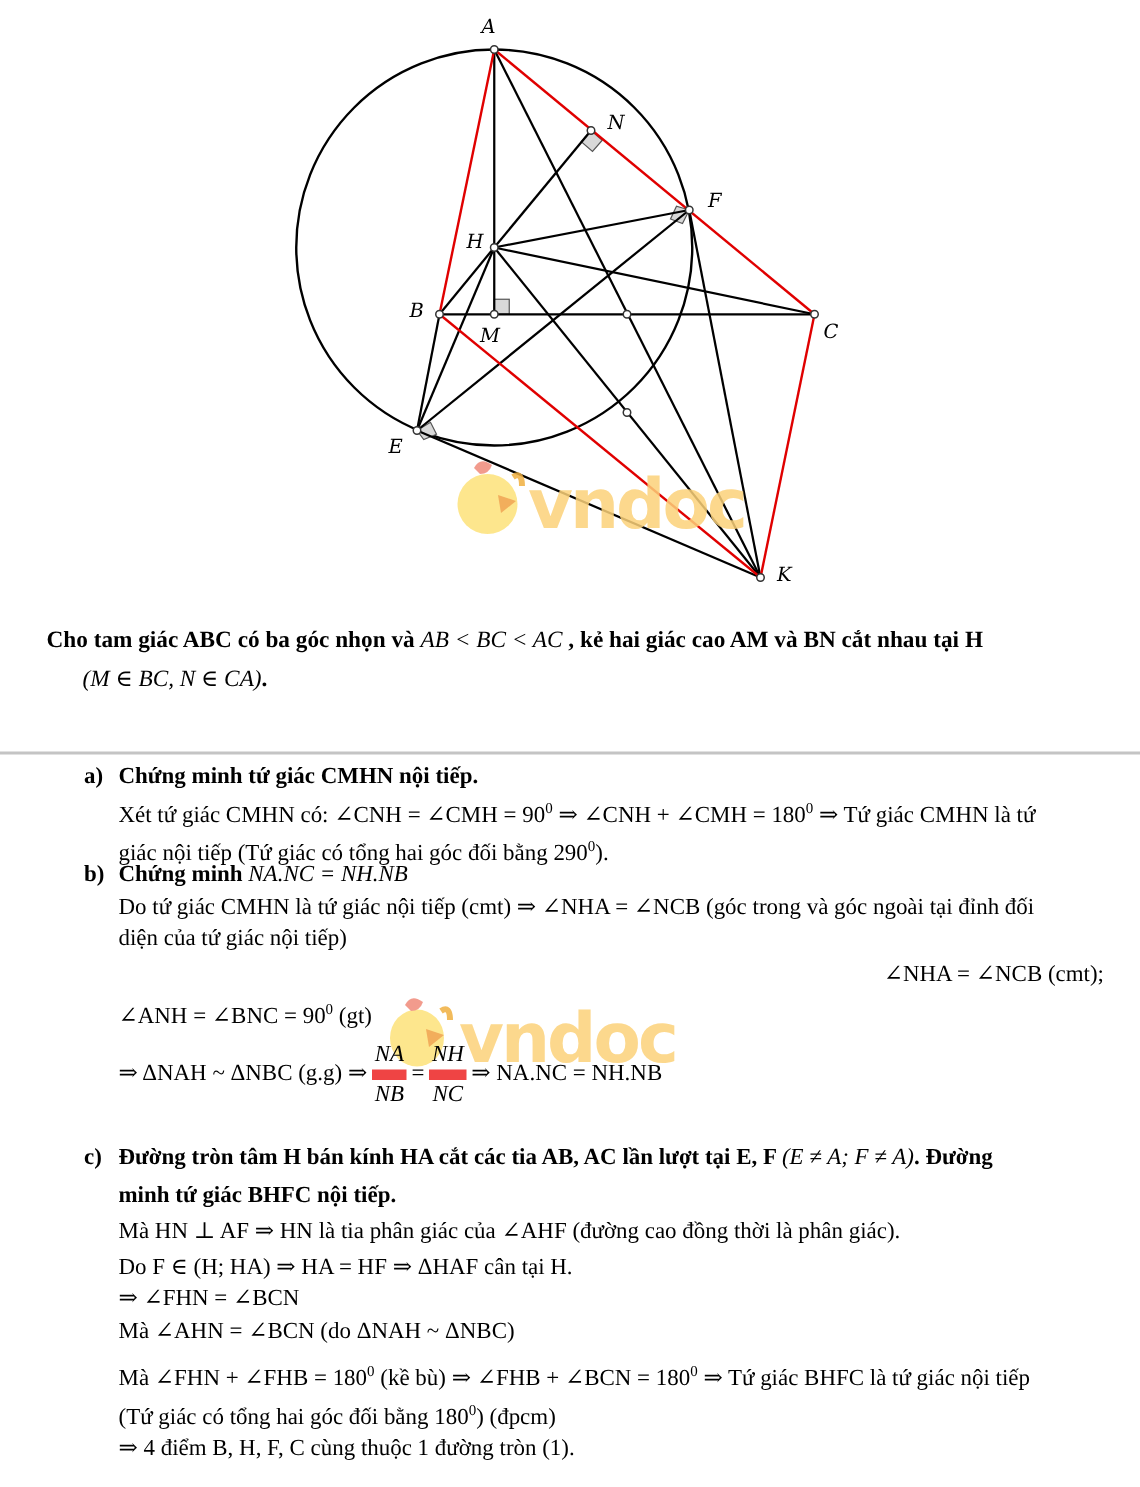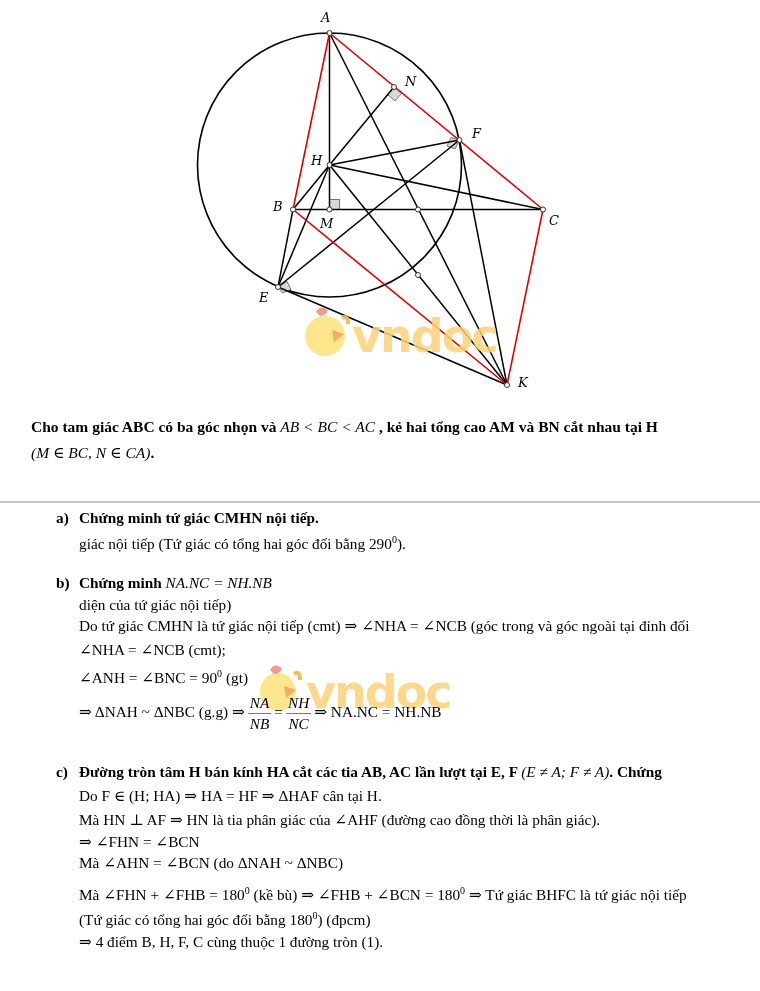--- a/index.html
+++ b/index.html
@@ -11,21 +11,21 @@
              line-height: 22px; font-weight: bold; }
   .problem i, .sec i, .math { font-weight: normal; }
   .divider { position: absolute; left: 0; top: 501px; width: 760px; height: 2px; background: #c4c4c4; }
   .sec { position: absolute; left: 56px; width: 680px; font-size: 15.3px; line-height: 21.5px; }
   .sec .hd { font-weight: bold; position: relative; padding-left: 23px; }
   .sec .hd .mk { position: absolute; left: 0; top: 0; }
   .sec .ln { padding-left: 23px; }
   .sup { font-size: 10px; vertical-align: 6px; }
   .frac { display: inline-block; vertical-align: middle; text-align: center; font-style: italic; margin: 0 3px; }
   .frac span { display: block; line-height: 20px; padding: 0 2px; }
-  .frac .num { border-bottom: 1px solid #ef4444; }
+  .frac .num { border-bottom: 7px solid #ef4444; }
   .lbl { font-family: "DejaVu Serif", serif; font-style: italic; font-size: 13px; }
 </style>
 </head>
 <body>
 
 <svg id="figure" viewBox="0 0 760 400" xmlns="http://www.w3.org/2000/svg">
 
   <circle cx="329.5" cy="165" r="132" fill="none" stroke="#000" stroke-width="1.6"></circle>
 
   <g fill="#d8d8d8" stroke="#555" stroke-width="0.8">
@@ -97,42 +97,44 @@
   <g opacity="0.85">
     <ellipse cx="28" cy="32" rx="18" ry="19" fill="#fde27a"></ellipse>
     <path d="M20 10 q4 -8 12 -2 q-2 6 -8 6z" fill="#f08a7a"></path>
     <path d="M34 26 l12 4 l-10 8z" fill="#f0a040"></path>
     <path d="M44 14 q6 -4 6 6" stroke="#f0b040" stroke-width="4" fill="none"></path>
     <text x="56" y="48" font-family="DejaVu Sans, sans-serif" font-weight="bold" font-size="46" fill="#fcd27a" letter-spacing="-2">vndoc</text>
   </g>
 </svg>
 
 <div class="problem">
-  <div><span>Cho tam giác ABC có ba góc nhọn và </span><i>AB &lt; BC &lt; AC</i><span> , kẻ hai tổng cao AM và BN cắt nhau tại H</span></div>
-  <div style="margin-top:4px;"><i>(M ∈ BC, N ∈ CA)</i><span>.</span></div>
+  <div><span>Cho tam giác ABC có ba góc nhọn và </span><i>AB &lt; BC &lt; AC</i><span> , kẻ hai giác cao AM và BN cắt nhau tại H</span></div>
+  <div style="margin-top:4px;margin-left:24px;"><i>(M ∈ BC, N ∈ CA)</i><span>.</span></div>
 </div>
 
 <div class="divider"></div>
 
 <div class="sec" style="top:507px;">
   <div class="hd"><span class="mk">a)</span><span>Chứng minh tứ giác CMHN nội tiếp.</span></div>
+  <div class="ln"><span>Xét tứ giác CMHN có: </span><span class="math">∠CNH = ∠CMH = 90</span><span class="sup">0</span><span class="math"> ⇒ ∠CNH + ∠CMH = 180</span><span class="sup">0</span><span> ⇒ Tứ giác CMHN là tứ</span></div>
   <div class="ln"><span>giác nội tiếp (Tứ giác có tổng hai góc đối bằng 290</span><span class="sup">0</span><span>).</span></div>
 </div>
 
 <div class="sec" style="top:572px;">
   <div class="hd"><span class="mk">b)</span><span>Chứng minh </span><i style="font-weight:normal">NA.NC = NH.NB</i></div>
+  <div class="ln"><span>Do tứ giác CMHN là tứ giác nội tiếp (cmt) </span><span class="math">⇒ ∠NHA = ∠NCB</span><span> (góc trong và góc ngoài tại đỉnh đối</span></div>
   <div class="ln">diện của tứ giác nội tiếp)</div>
-  <div class="ln"><span>Do tứ giác CMHN là tứ giác nội tiếp (cmt) </span><span class="math">⇒ ∠NHA = ∠NCB</span><span> (góc trong và góc ngoài tại đỉnh đối</span></div>
-  <div class="ln math" style="margin-top:2px;">∠NHA = ∠NCB (cmt);</div>
+  <div class="ln math" style="margin-top:2px;text-align:right;">∠NHA = ∠NCB (cmt);</div>
   <div class="ln" style="margin-top:3px;"><span class="math">∠ANH = ∠BNC = 90</span><span class="sup">0</span><span class="math"> (gt)</span></div>
   <div class="ln" style="margin-top:4px;"><span class="math">⇒ ΔNAH ~ ΔNBC (g.g) ⇒</span><span class="frac"><span class="num">NA</span><span>NB</span></span>=<span class="frac"><span class="num">NH</span><span>NC</span></span><span class="math">⇒ NA.NC = NH.NB</span></div>
 </div>
 
 <div class="sec" style="top:761px;">
-  <div class="hd"><span class="mk">c)</span><span>Đường tròn tâm H bán kính HA cắt các tia AB, AC lần lượt tại E, F </span><i style="font-weight:normal">(E ≠ A; F ≠ A)</i><span>. Chứng</span></div>
+  <div class="hd"><span class="mk">c)</span><span>Đường tròn tâm H bán kính HA cắt các tia AB, AC lần lượt tại E, F </span><i style="font-weight:normal">(E ≠ A; F ≠ A)</i><span>. Đường</span></div>
+  <div class="hd" style="margin-top:3px;">minh tứ giác BHFC nội tiếp.</div>
+  <div class="ln" style="margin-top:3px;"><span>Mà </span><span class="math">HN ⊥ AF ⇒</span><span> HN là tia phân giác của </span><span class="math">∠AHF</span><span> (đường cao đồng thời là phân giác).</span></div>
   <div class="ln" style="margin-top:2px;"><span>Do </span><span class="math">F ∈ (H; HA) ⇒ HA = HF ⇒ ΔHAF</span><span> cân tại H.</span></div>
-  <div class="ln" style="margin-top:3px;"><span>Mà </span><span class="math">HN ⊥ AF ⇒</span><span> HN là tia phân giác của </span><span class="math">∠AHF</span><span> (đường cao đồng thời là phân giác).</span></div>
   <div class="ln math">⇒ ∠FHN = ∠BCN</div>
   <div class="ln"><span>Mà </span><span class="math">∠AHN = ∠BCN</span><span> (do </span><span class="math">ΔNAH ~ ΔNBC</span><span>)</span></div>
   <div class="ln" style="margin-top:6px;"><span>Mà </span><span class="math">∠FHN + ∠FHB = 180</span><span class="sup">0</span><span> (kề bù) </span><span class="math">⇒ ∠FHB + ∠BCN = 180</span><span class="sup">0</span><span> ⇒ Tứ giác BHFC là tứ giác nội tiếp</span></div>
   <div class="ln"><span>(Tứ giác có tổng hai góc đối bằng 180</span><span class="sup">0</span><span>) (đpcm)</span></div>
   <div class="ln">⇒ 4 điểm B, H, F, C cùng thuộc 1 đường tròn (1).</div>
 </div>
 
 </body></html>

